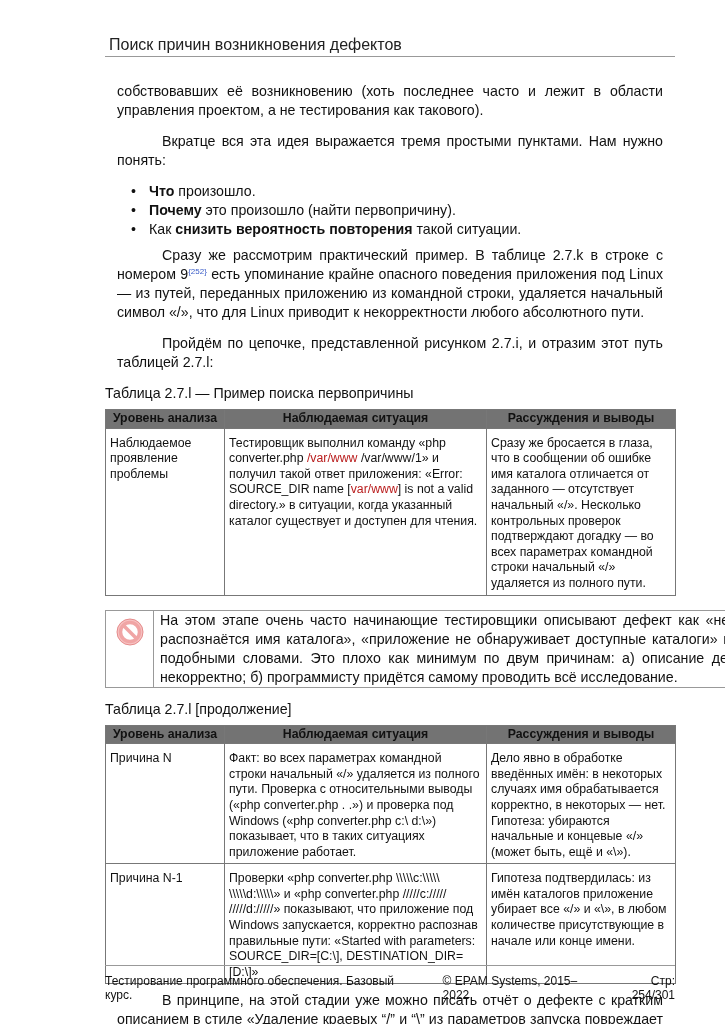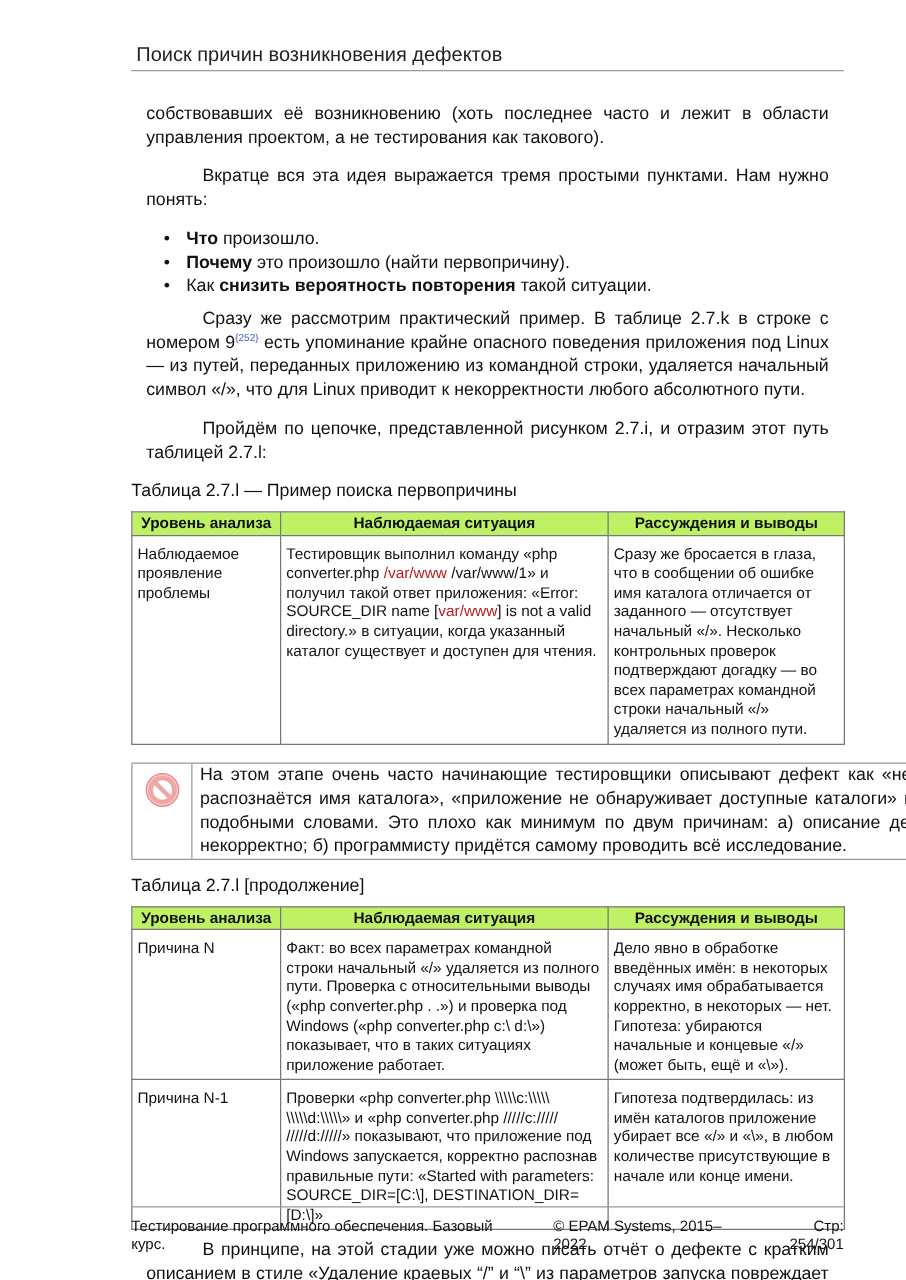--- a/index.html
+++ b/index.html
@@ -12,21 +12,21 @@
   p { margin:12px; text-align:justify; }
   .indent { text-indent:45px; }
   .gap { margin-top:7px; }
   ul.bullets { margin:0; padding:0 0 0 28px; list-style:none; }
   ul.bullets li { position:relative; padding-left:16px; }
   ul.bullets li::before { content:"\2022"; position:absolute; left:-2px; top:0; }
   sup.ref { font-size:8px; color:#3a5cc8; vertical-align:5px; line-height:0; }
   .caption { margin-top:12px; margin-bottom:6px; }
   table.t { border-collapse:collapse; width:570px; font-size:12.3px; line-height:15.6px; table-layout:fixed; }
   table.t th, table.t td { border:1px solid #777; padding:7px 4px 3px 4px; vertical-align:top; text-align:left; }
-  table.t th { background:#bef264; font-weight:bold; text-align:center; padding:1px 4px; }
+  table.t th { background:#737373; font-weight:bold; text-align:center; padding:1px 4px; }
   table.t col.c1 { width:119px; } table.t col.c2 { width:262px; } table.t col.c3 { width:189px; }
   .red { color:#b91c1c; font-weight:normal; }
   .warn { margin-top:14px; display:flex; border:1px solid #999; border-left:none; width:670px; box-sizing:border-box; }
   .warn .icon-cell { width:47px; flex:0 0 47px; border-right:1px solid #999; border-left:1px solid #999; display:flex; justify-content:center; padding-top:6px; }
   .warn .text { padding:0 6px 0 6px; text-align:justify; }
   .warn-icon { width:30px; height:30px; }
   .footer-rule { position:absolute; top:965px; left:0; width:570px; border-top:1px solid #999; }
   .footer { position:absolute; top:974px; left:0; width:570px; font-size:12px; display:flex;gap:36px; }
   .footer .f1 { width:325px; } .footer .f2 { width:165px; } .footer .f3 { flex:1; text-align:right; }
 </style>

